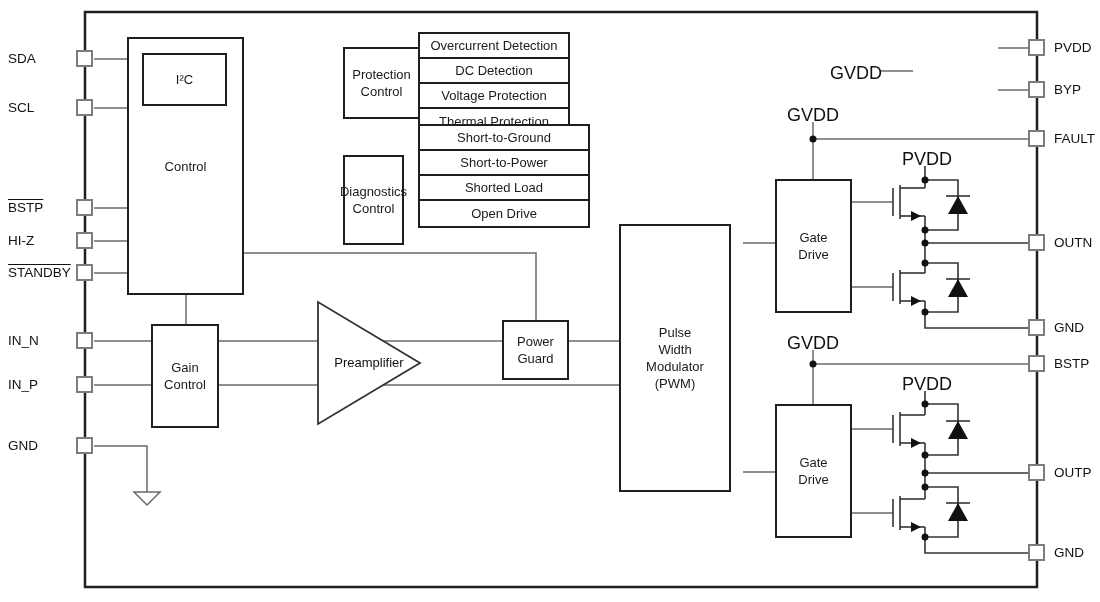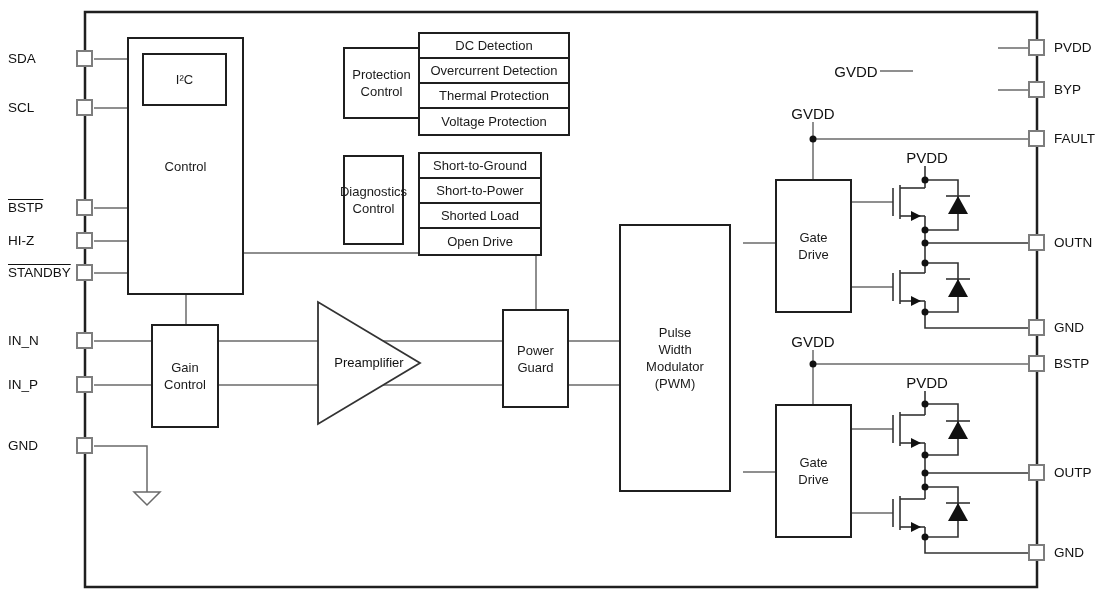--- a/index.html
+++ b/index.html
@@ -24,21 +24,21 @@
   .pin{
     position:absolute;width:17px;height:17px;background:#fff;
     border:2px solid #7d7d7d;box-sizing:border-box;
   }
   .pinlbl{
     position:absolute;font-size:13.5px;line-height:16px;color:#111;
   }
   .pinlbl.left{left:8px;width:72px;text-align:left;}
   .pinlbl.right{left:1054px;text-align:left;}
   .overline{text-decoration:overline;}
-  .netlbl{position:absolute;font-size:15px;width:52px;text-align:center;color:#111;}
+  .netlbl{position:absolute;font-size:18px;width:52px;text-align:center;color:#111;}
   .freelbl{position:absolute;font-size:13px;text-align:center;color:#111;}
 </style>
 </head>
 <body>
 
 <div class="diagram">
 
   <svg width="1100" height="602" viewBox="0 0 1100 602">
 
     <rect x="85" y="12" width="952" height="575" fill="none" stroke="#1f1f1f" stroke-width="2.5"></rect>
@@ -160,47 +160,47 @@
   </div>
   <div class="blk" style="left:142px;top:53px;width:85px;height:53px">
     <span class="lbl">I²C</span>
   </div>
 
   <div class="blk" style="left:343px;top:47px;width:77px;height:72px">
     <span class="lbl">Protection
 Control</span>
   </div>
   <div class="listbox" style="left:418px;top:32px;width:152px">
+    <div class="row">Overcurrent Detection</div>
     <div class="row">DC Detection</div>
-    <div class="row">Overcurrent Detection</div>
+    <div class="row">Voltage Protection</div>
     <div class="row">Thermal Protection</div>
-    <div class="row">Voltage Protection</div>
   </div>
 
   <div class="blk" style="left:343px;top:155px;width:61px;height:90px">
     <span class="lbl">Diagnostics
 Control</span>
   </div>
-  <div class="listbox" style="left:418px;top:152px;width:124px">
+  <div class="listbox" style="left:418px;top:124px;width:172px">
     <div class="row">Short-to-Ground</div>
     <div class="row">Short-to-Power</div>
     <div class="row">Shorted Load</div>
     <div class="row">Open Drive</div>
   </div>
 
 
 
   <div class="blk" style="left:151px;top:324px;width:68px;height:104px">
     <span class="lbl">Gain
 Control</span>
   </div>
 
   <div class="freelbl" style="left:311px;top:355px;width:116px">Preamplifier</div>
 
-  <div class="blk" style="left:502px;top:309px;width:67px;height:99px">
+  <div class="blk" style="left:502px;top:320px;width:67px;height:60px">
     <span class="lbl">Power
 Guard</span>
   </div>
 
   <div class="blk" style="left:619px;top:224px;width:112px;height:268px">
     <span class="lbl">Pulse
 Width
 Modulator
 (PWM)</span>
   </div>

